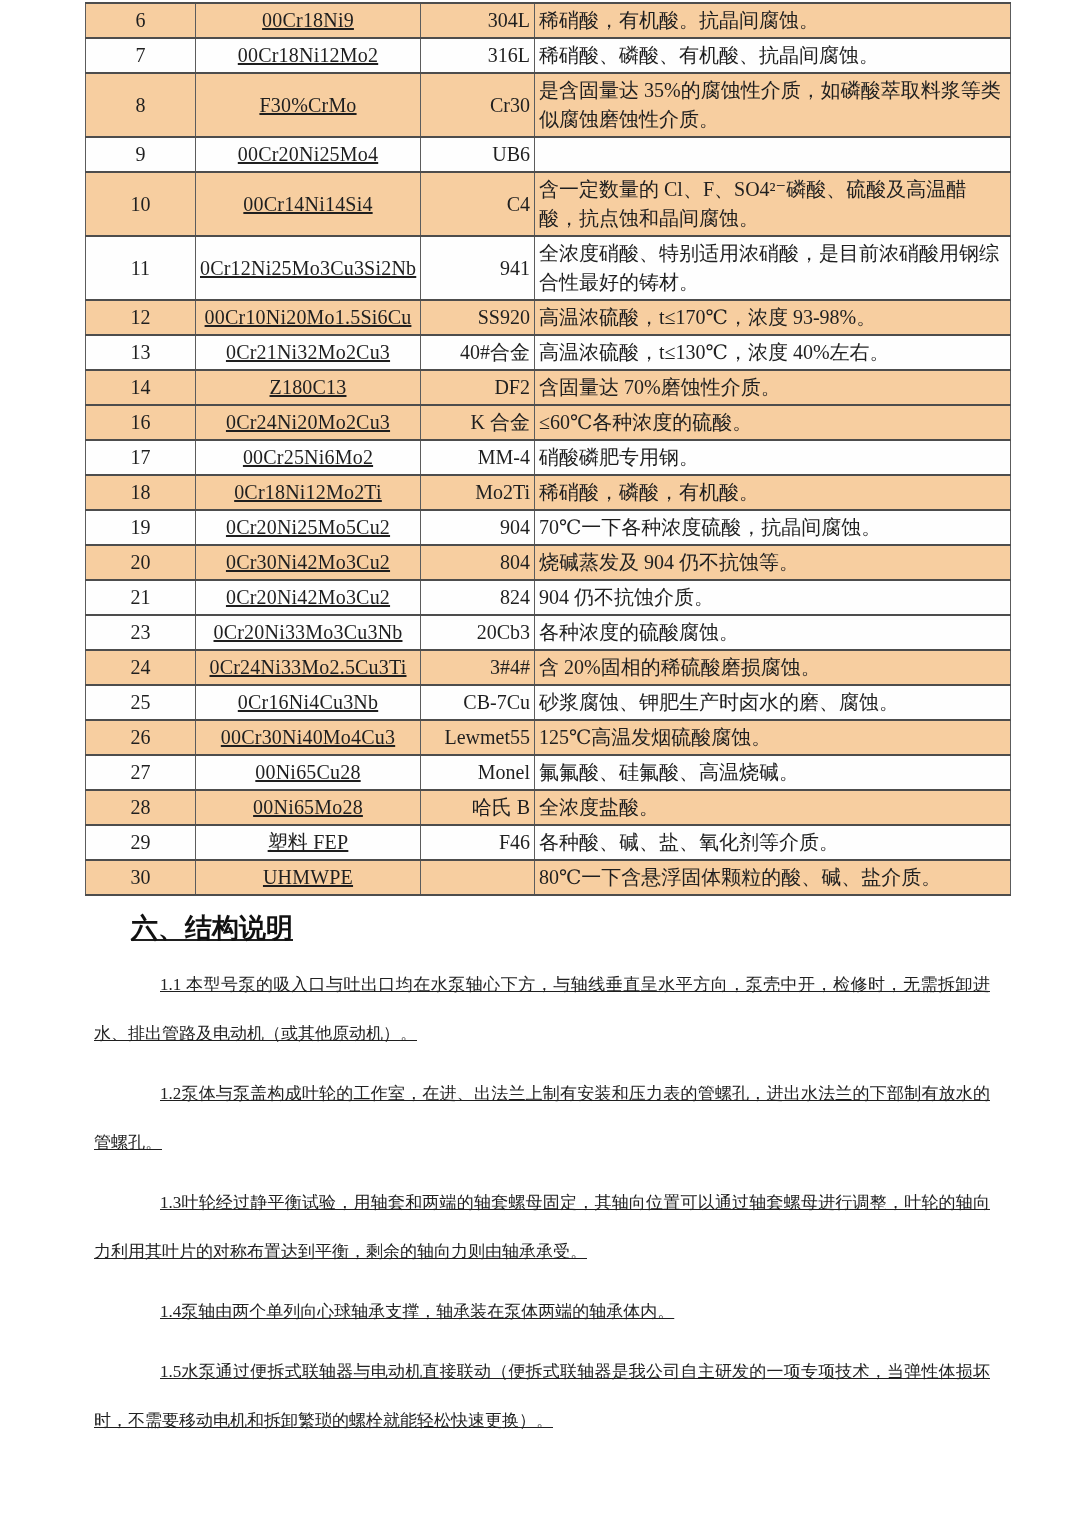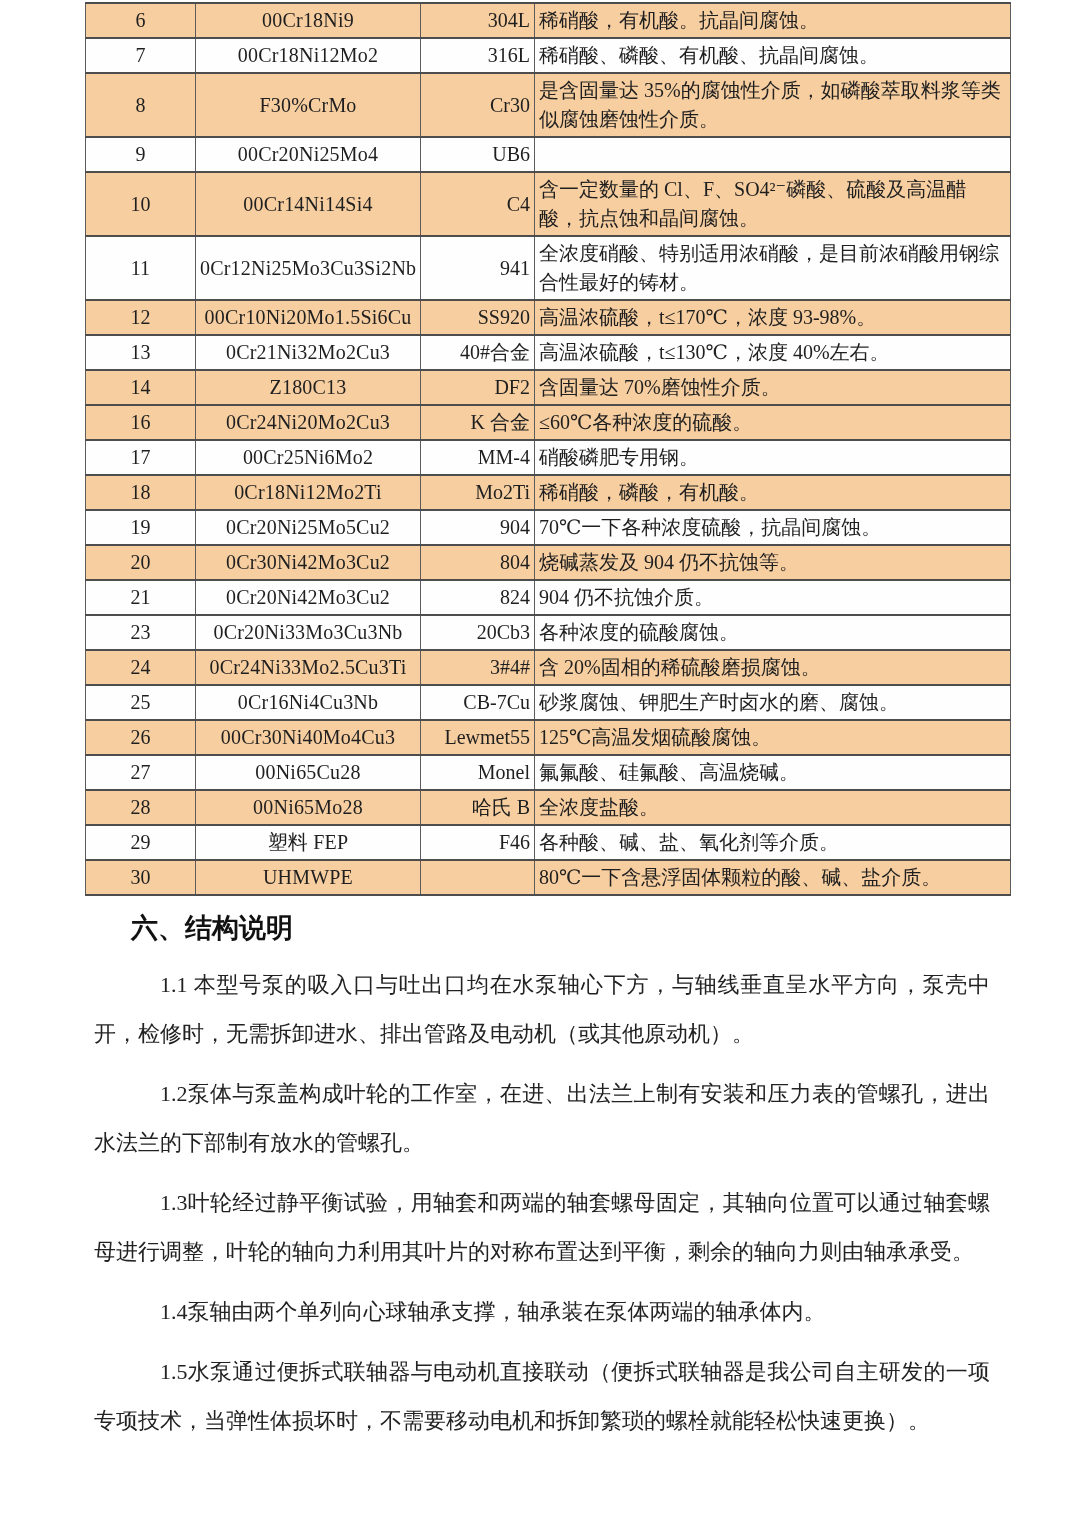--- a/index.html
+++ b/index.html
@@ -27,37 +27,38 @@
     border-right:1px solid #5c5c5c;
     vertical-align:middle;
     line-height:29px;
     padding:2px 4px;
     height:29px; 
     overflow:hidden;
   }
   table.materials tr.shaded td{background:#f7cea0;}
   table.materials tr:not(.shaded) td{background:#fefefe;}
   td.col-no{width:101px;text-align:center;}
-  td.col-material{width:216px;text-align:center;letter-spacing:.2px;}
+  td.col-material{width:216px;text-align:center;letter-spacing:.2px;text-decoration:underline;}
   td.col-grade{width:105px;text-align:right;}
   td.col-desc{width:467px;text-align:left;padding-left:10px;padding-right:6px;}
 
   
   .content{
     margin:14px 0 0 94px;
     width:896px;
+    text-decoration:underline;
   }
   .structure-heading{
     font-size:27px;
     font-weight:bold;
     color:#111;
     margin:0 0 14px 37px;
   }
   .content p{
-    font-size:22px;
+    font-size:17px;
     line-height:49px;
     margin:0 0 11px 0;
     text-indent:66px;
     text-align:justify;
     color:#222;
   }
 </style>
 </head>
 <body>
 

